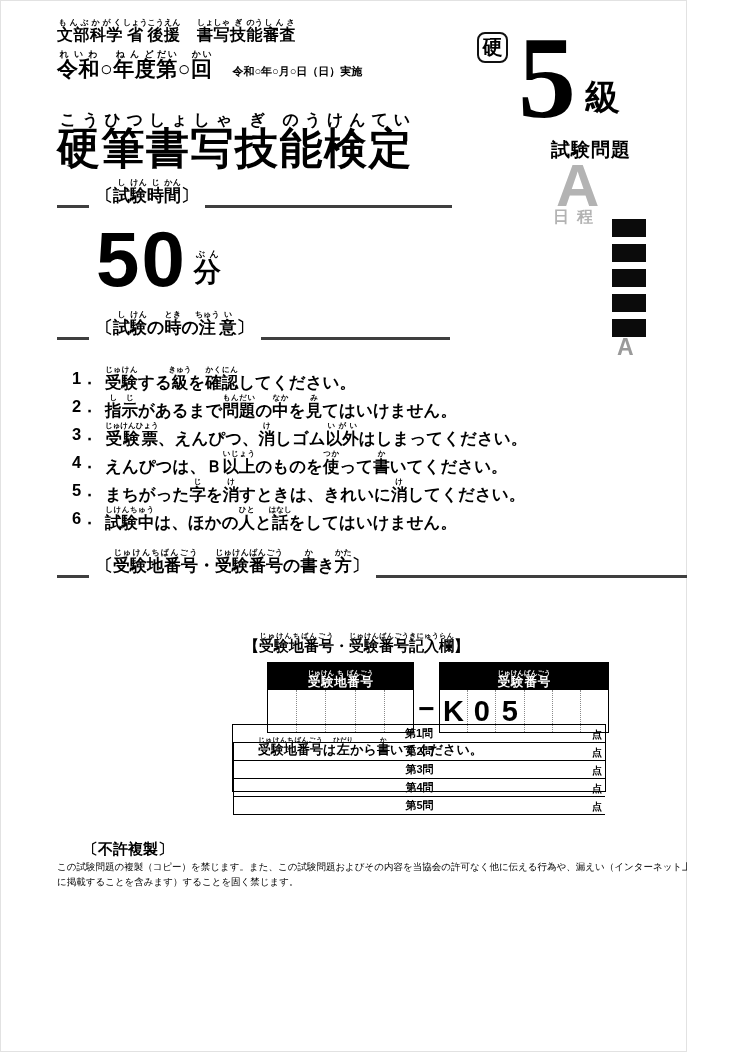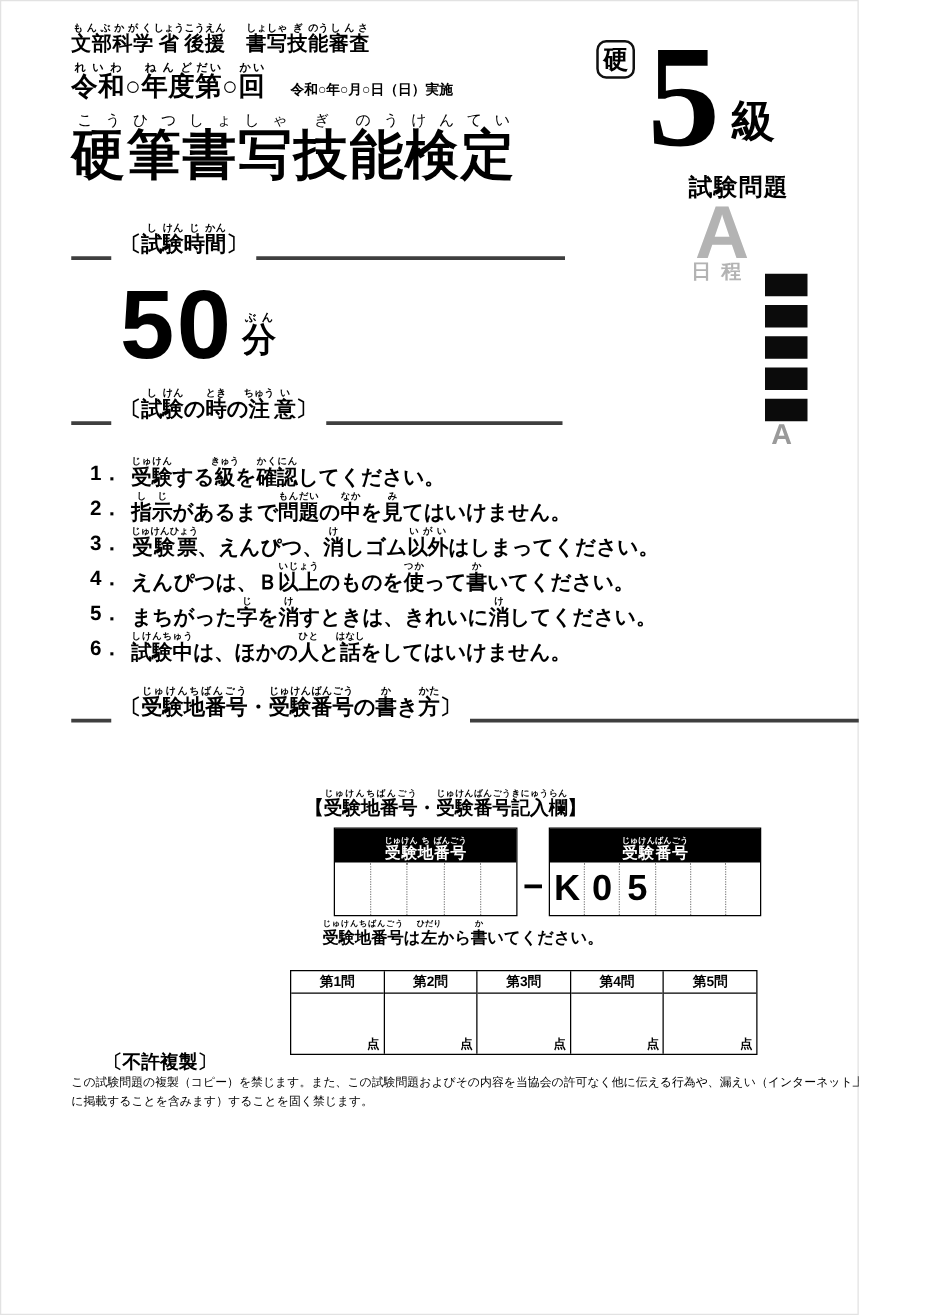--- a/index.html
+++ b/index.html
@@ -13,21 +13,21 @@
 
   
   .header-left{position:absolute;left:57px;top:18px;width:430px;}
   .sponsor{font-size:16px;font-weight:bold;letter-spacing:0.5px;}
   .sponsor rt{font-size:8px;}
   .round-line{margin-top:3px;display:flex;align-items:flex-end;gap:20px;}
   .round{font-size:21px;font-weight:bold;letter-spacing:0.5px;}
   .round rt{font-size:9px;}
   .exam-date{font-size:11px;font-weight:bold;padding-bottom:4px;}
   .page-title{margin-top:7px;font-size:43px;font-weight:bold;letter-spacing:1.5px;line-height:1.05;}
-  .page-title rt{font-size:12px;font-weight:normal;}
+  .page-title rt{font-size:16px;font-weight:bold;margin-top:21px;}
 
   
   .pen-badge{position:absolute;left:477px;top:32px;width:27px;height:27px;
     border:2.5px solid #111;border-radius:8px;display:flex;align-items:center;justify-content:center;
     font-size:20px;font-weight:bold;}
   .grade{position:absolute;left:518px;top:26px;display:flex;align-items:flex-end;}
   .grade-num{font-family:"Liberation Serif",serif;font-size:116px;font-weight:bold;line-height:0.9;}
   .grade-kyu{font-family:"Liberation Serif",serif;font-size:35px;font-weight:bold;margin-left:9px;margin-bottom:9px;}
   .exam-problems{position:absolute;left:551px;top:137px;font-family:"Liberation Serif",serif;
     font-size:19px;font-weight:bold;letter-spacing:1px;}
@@ -81,21 +81,21 @@
   .nb-cell:first-child{border-left:none;}
   .box-left{width:145px;}
   .box-right{width:168px;}
   .sep-dash{width:25px;margin-top:33px;display:flex;align-items:center;justify-content:center;
     font-size:28px;font-weight:bold;line-height:1;}
 
   .entry-note{position:absolute;left:258px;top:736px;font-size:13px;font-weight:600;line-height:1;}
   .entry-note rt{font-size:6.5px;}
 
   
-  .score-table{position:absolute;left:232px;top:776px;width:372px;height:66px;border:1.5px solid #000;display:flex;}
+  .score-table{position:absolute;left:232px;top:724px;width:372px;height:66px;border:1.5px solid #000;display:flex;flex-direction:column;}
   .score-col{flex:1;border-left:1px solid #000;display:flex;flex-direction:column;}
   .score-col:first-child{border-left:none;}
   .score-head{height:17px;border-bottom:1px solid #000;display:flex;align-items:center;justify-content:center;
     font-size:11px;font-weight:bold;}
   .score-body{flex:1;position:relative;}
   .score-point{position:absolute;right:3px;bottom:1px;font-size:10px;font-weight:bold;}
 
   
   .footer{position:absolute;left:57px;top:840px;width:636px;}
   .footer-title{font-size:15px;font-weight:bold;margin-left:26px;}

